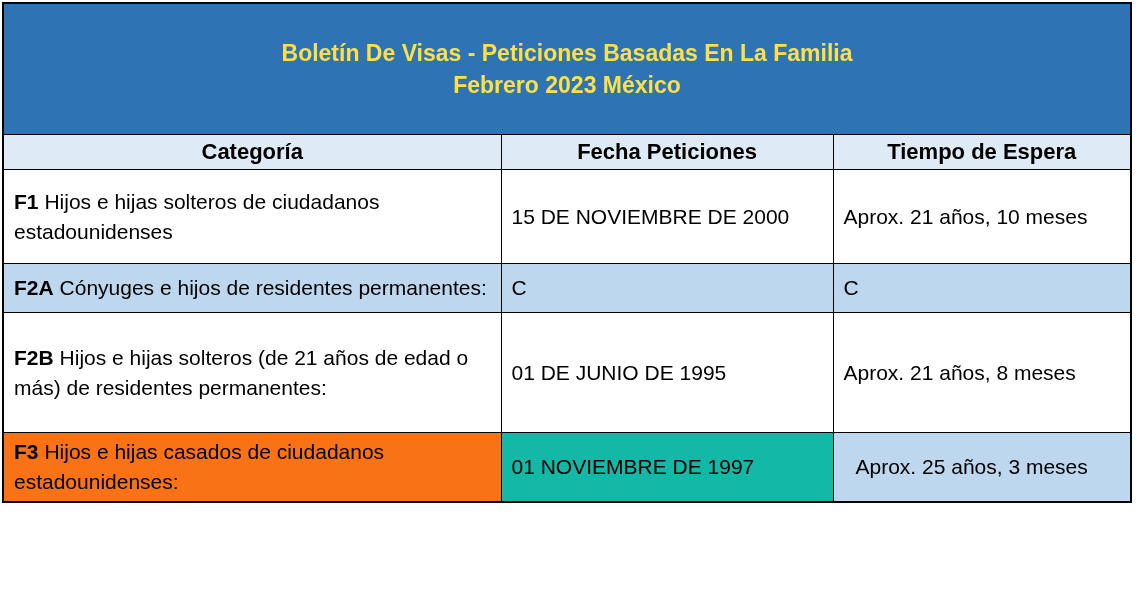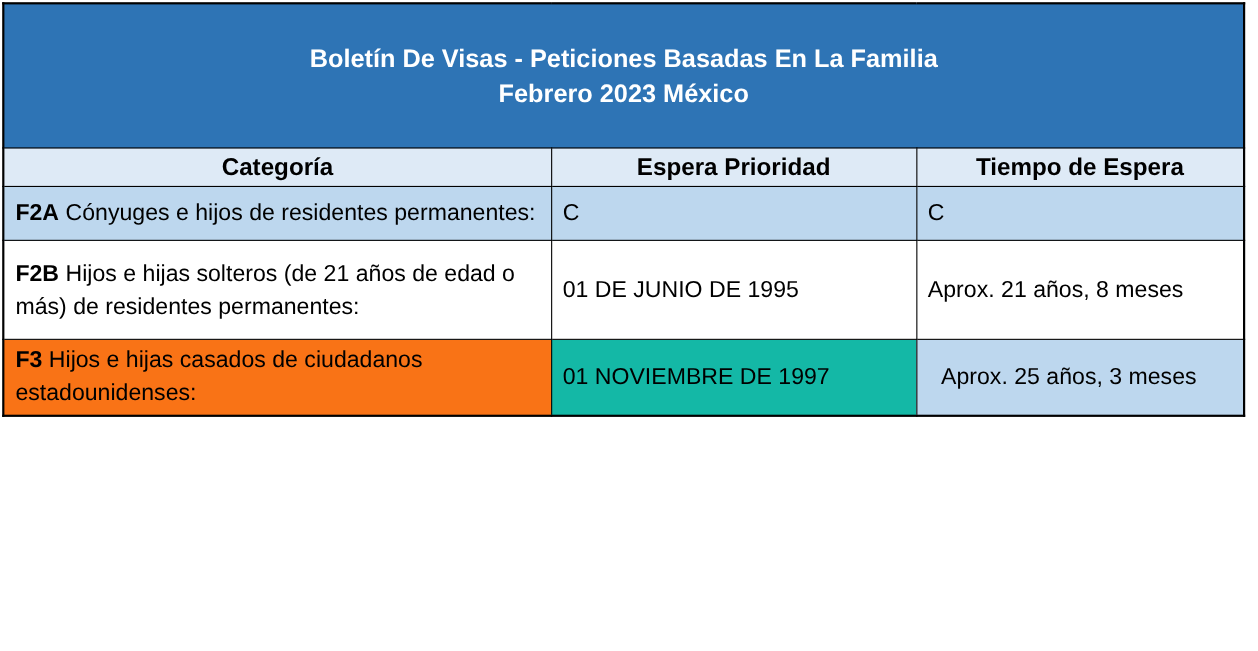--- a/index.html
+++ b/index.html
@@ -53,47 +53,54 @@
     font-size: 21px;
     line-height: 30px;
     padding: 4px 10px;
   }
   td.category-cell .cat-code {
     font-weight: bold;
     margin-right: 0.28em;
   }
   tr.r-f1 { height: 94px; }
   tr.r-f2a { height: 49px; }
-  tr.r-f2b { height: 90px; margin-left: 42px; }
+  tr.r-f2b { height: 120px; margin-left: 42px; }
   tr.r-f3 { height: 63px; }
   tr.r-f4 { height: 90px; }
 </style>
 </head>
 <body>
 
 <div class="sheet">
   <table class="visa-table">
     <colgroup>
       <col style="width:498px">
       <col style="width:332px">
       <col style="width:298px">
     </colgroup>
     <tbody>
       <tr>
-        <td class="title-cell" colspan="3" style="background: rgb(46, 116, 181); color: #ffffff;">
+        <td class="title-cell" colspan="3" style="background: rgb(46, 116, 181); color: #fde047;">
           <div class="title-line">Boletín De Visas - Peticiones Basadas En La Familia</div>
           <div class="title-line">Febrero 2023 México</div>
         </td>
       </tr>
       <tr>
         <th class="col-header" style="background: rgb(222, 234, 246);">Categoría</th>
-        <th class="col-header" style="background: rgb(222, 234, 246);">Espera Prioridad</th>
+        <th class="col-header" style="background: rgb(222, 234, 246);">Fecha Peticiones</th>
         <th class="col-header" style="background: rgb(222, 234, 246); margin-left: 13px;">Tiempo de Espera</th>
       </tr>
 
+      <tr class="r-f1">
+        <td class="cell category-cell">
+          <span class="cat-code">F1</span><span>Hijos e hijas solteros de ciudadanos estadounidenses</span>
+        </td>
+        <td class="cell">15 DE NOVIEMBRE DE 2000</td>
+        <td class="cell">Aprox. 21 años, 10 meses</td>
+      </tr>
 
       <tr class="r-f2a striped">
         <td class="cell category-cell" style="background: rgb(189, 215, 238);">
           <span class="cat-code">F2A</span><span>Cónyuges e hijos de residentes permanentes:</span>
         </td>
         <td class="cell" style="background: rgb(189, 215, 238);">C</td>
         <td class="cell" style="background: rgb(189, 215, 238);">C</td>
       </tr>
 
       <tr class="r-f2b">

